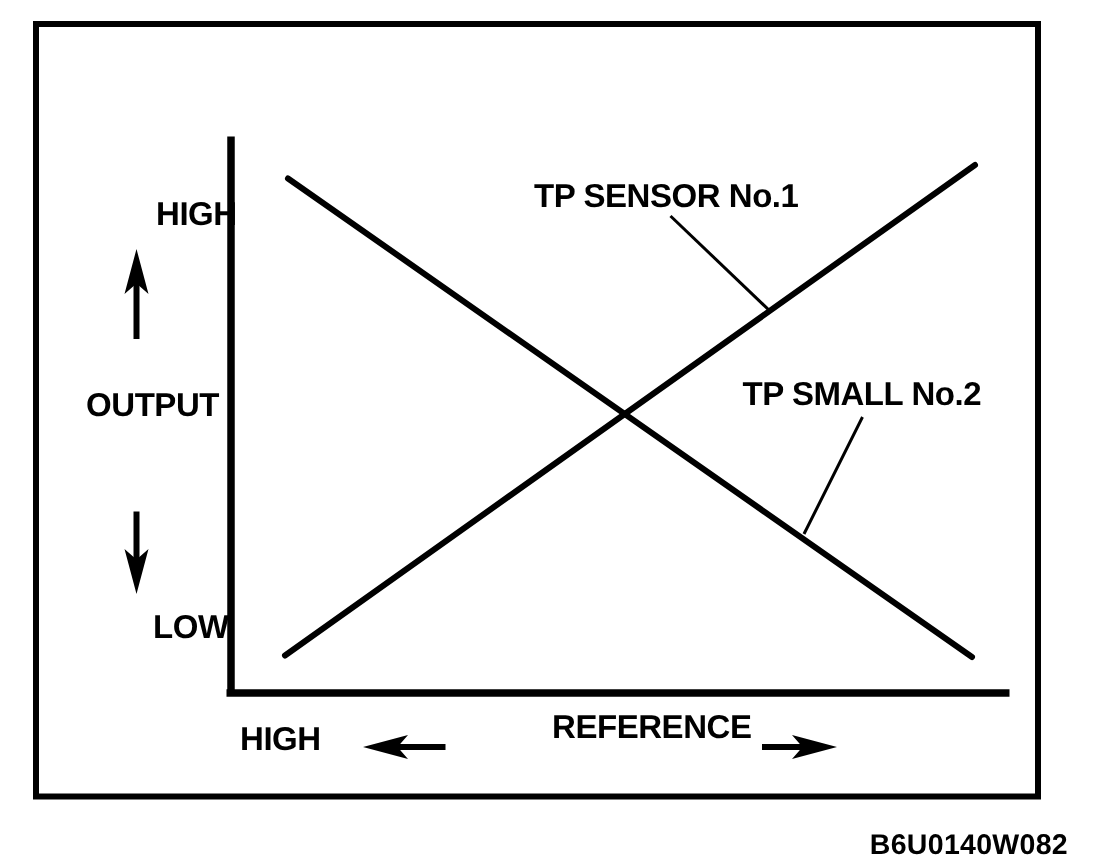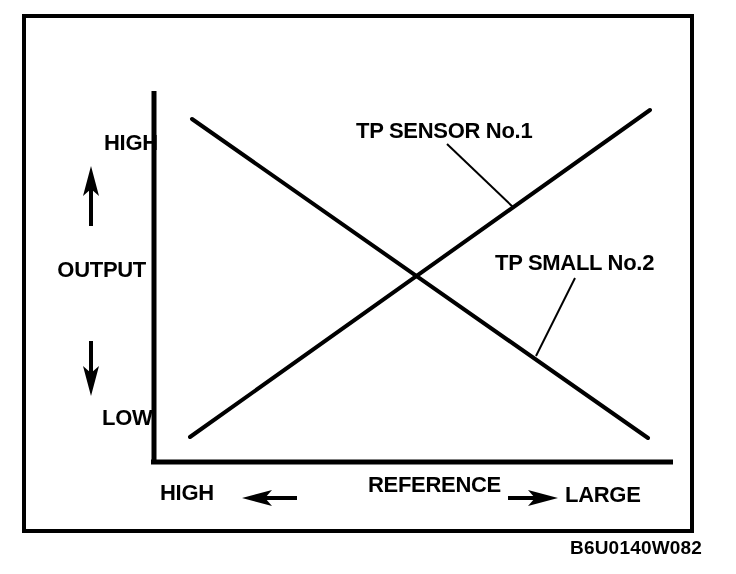--- a/index.html
+++ b/index.html
@@ -51,22 +51,23 @@
     text-align: right;
     font-size: 22px;
     letter-spacing: -0.3px;
   }
   .ov-block { left: 26px; top: 257px; width: 120px; line-height: 26px; }
   .throttle-block { left: 301px; top: 472px; width: 200px; line-height: 25px; }
   .series-lbl { font-size: 22px; letter-spacing: -0.3px; }
   .fig-code {
     position: absolute;
     left: 570px;
-    top: 537px;
+    top: 553px;
     width: 142px;
+    text-align: right;
     font-size: 19px;
     letter-spacing: 0.2px;
   }
 </style>
 </head>
 <body>
 
 <div class="page">
 
   <div class="frame"></div>
@@ -115,17 +116,16 @@
   <div class="lbl series-lbl" style="left:356px; top:118px;text-align:center;">TP SENSOR No.1</div>
 
   <div class="lbl series-lbl" style="left:495px; top:250px;">TP SMALL No.2</div>
 
   <div class="lbl side-lbl" style="left:160px; top:480px;">HIGH</div>
 
   <div class="axis-lbl-block throttle-block">
     <div>REFERENCE</div>
   </div>
 
-  <div class="lbl side-lbl" style="left:565px; top:482px;">LARGE</div>
 
   <div class="fig-code">B6U0140W082</div>
 
 </div>
 
 </body></html>

